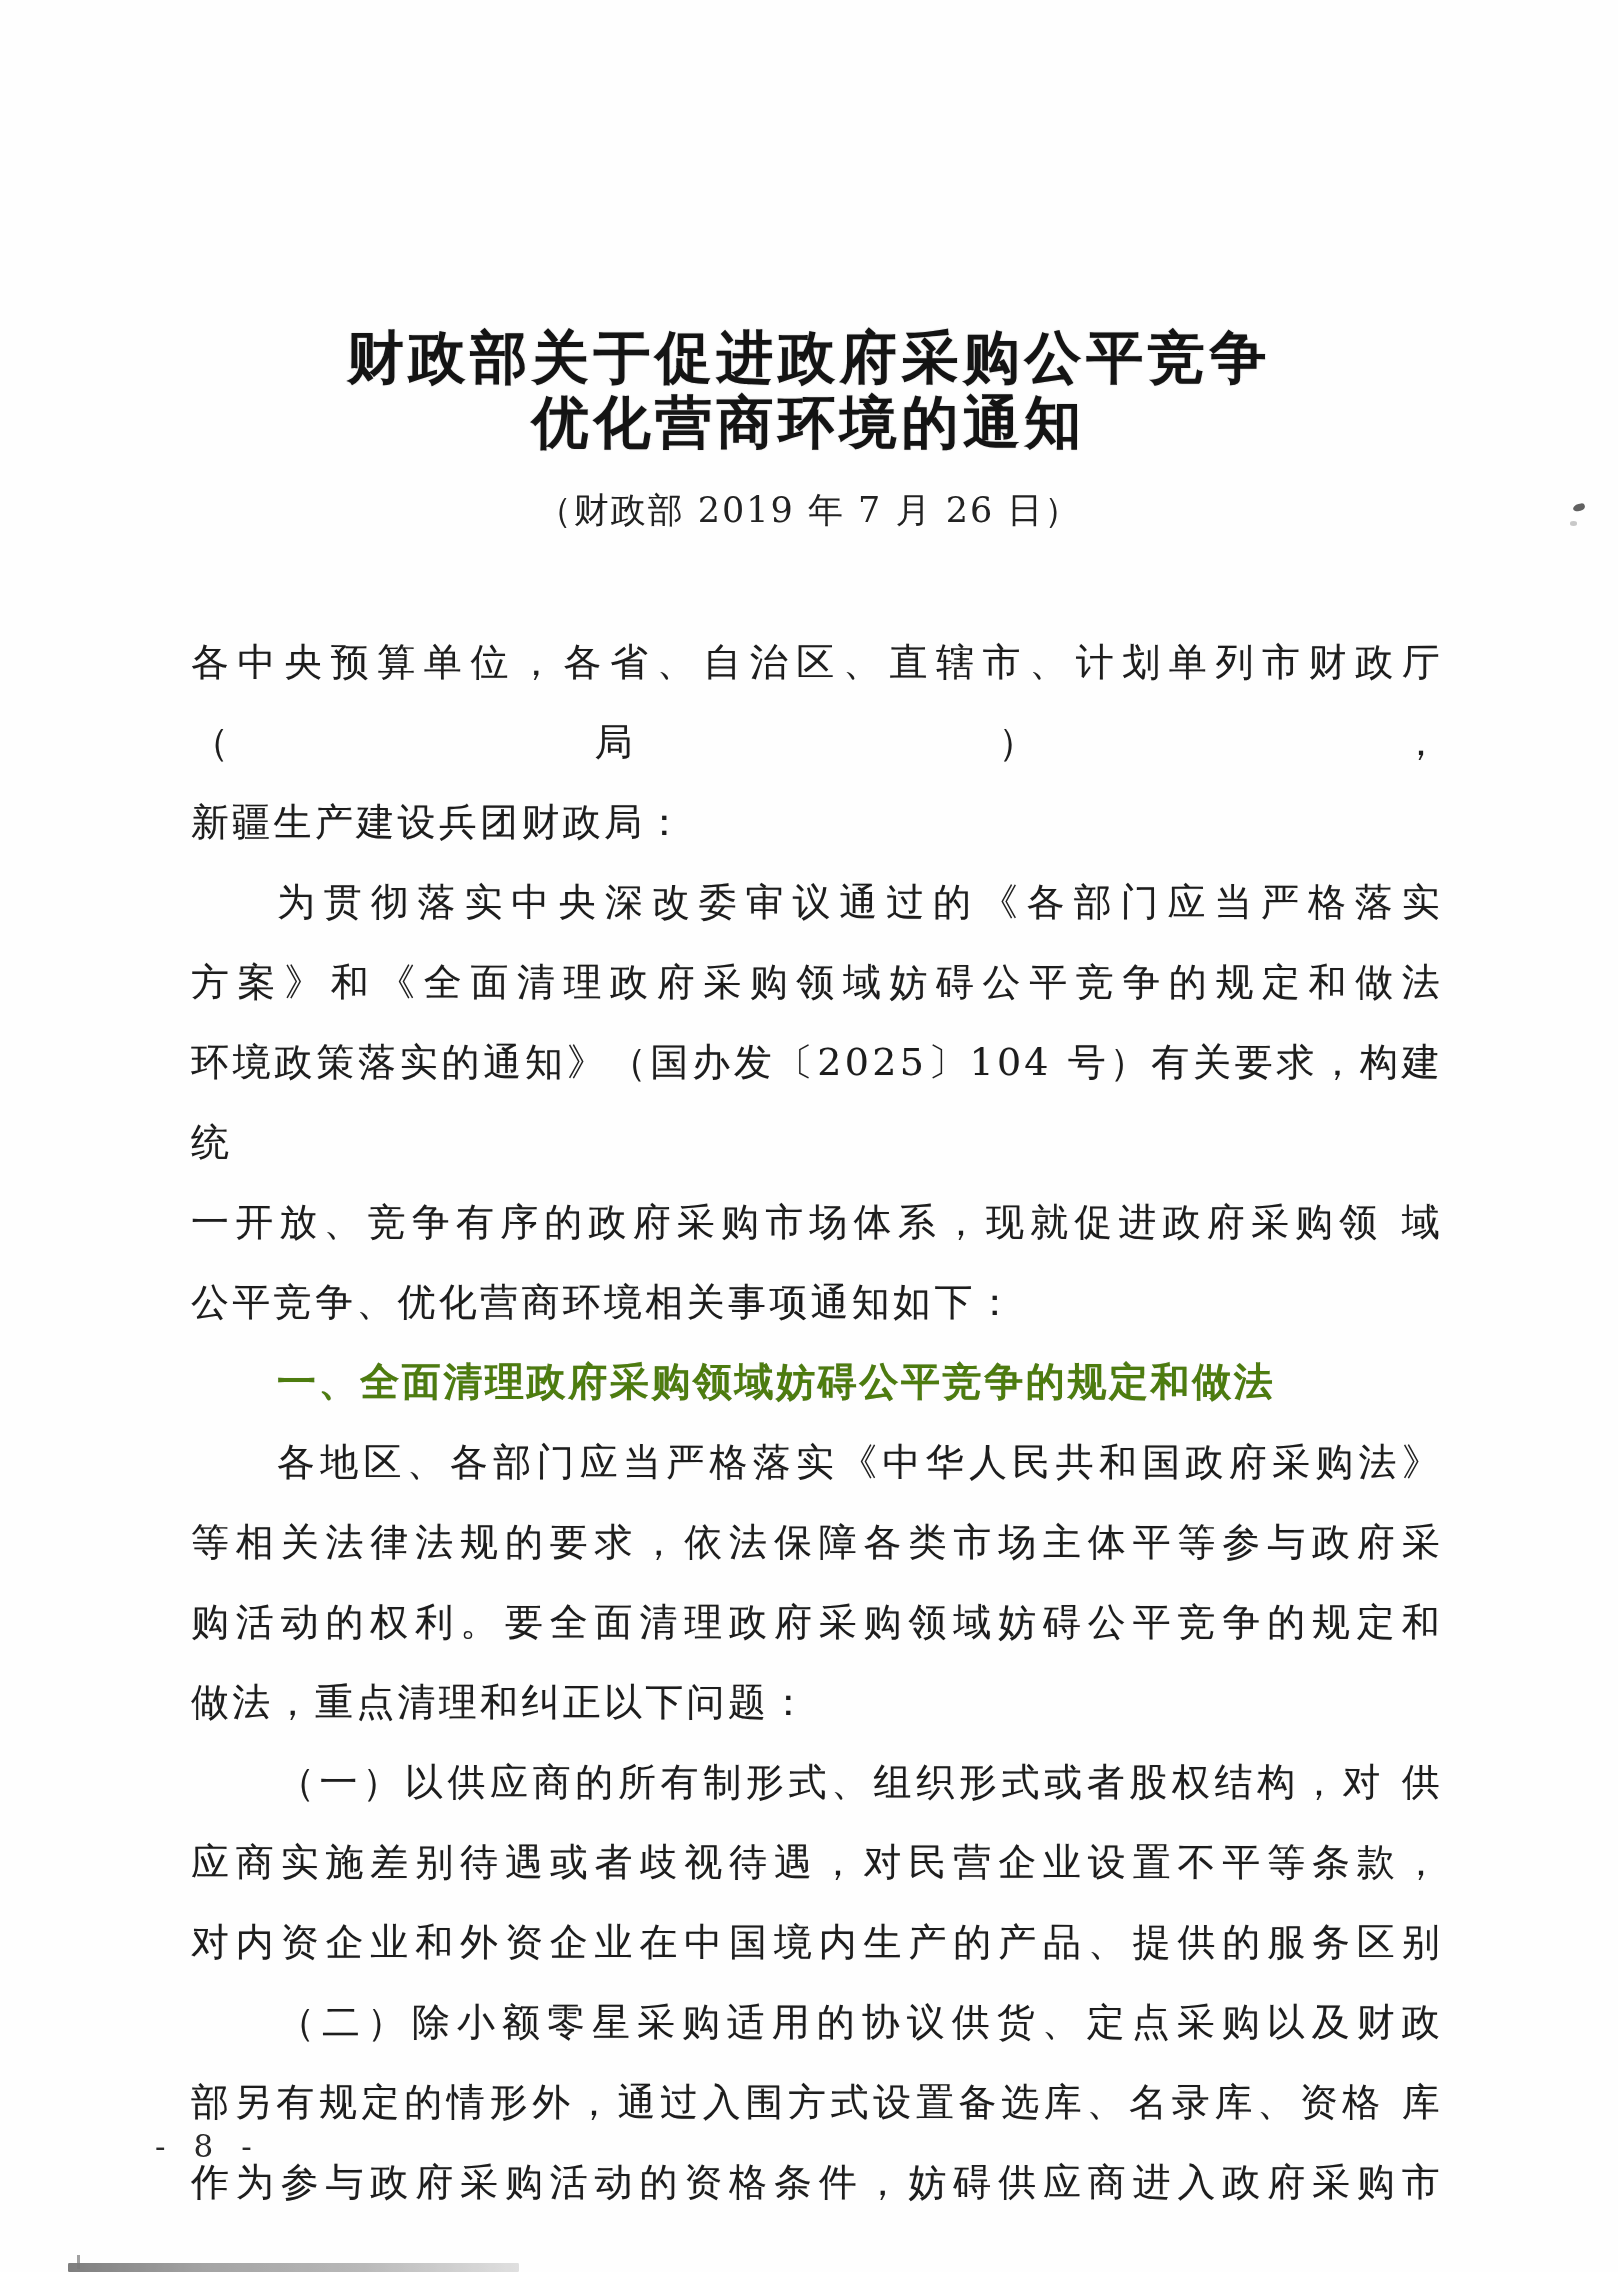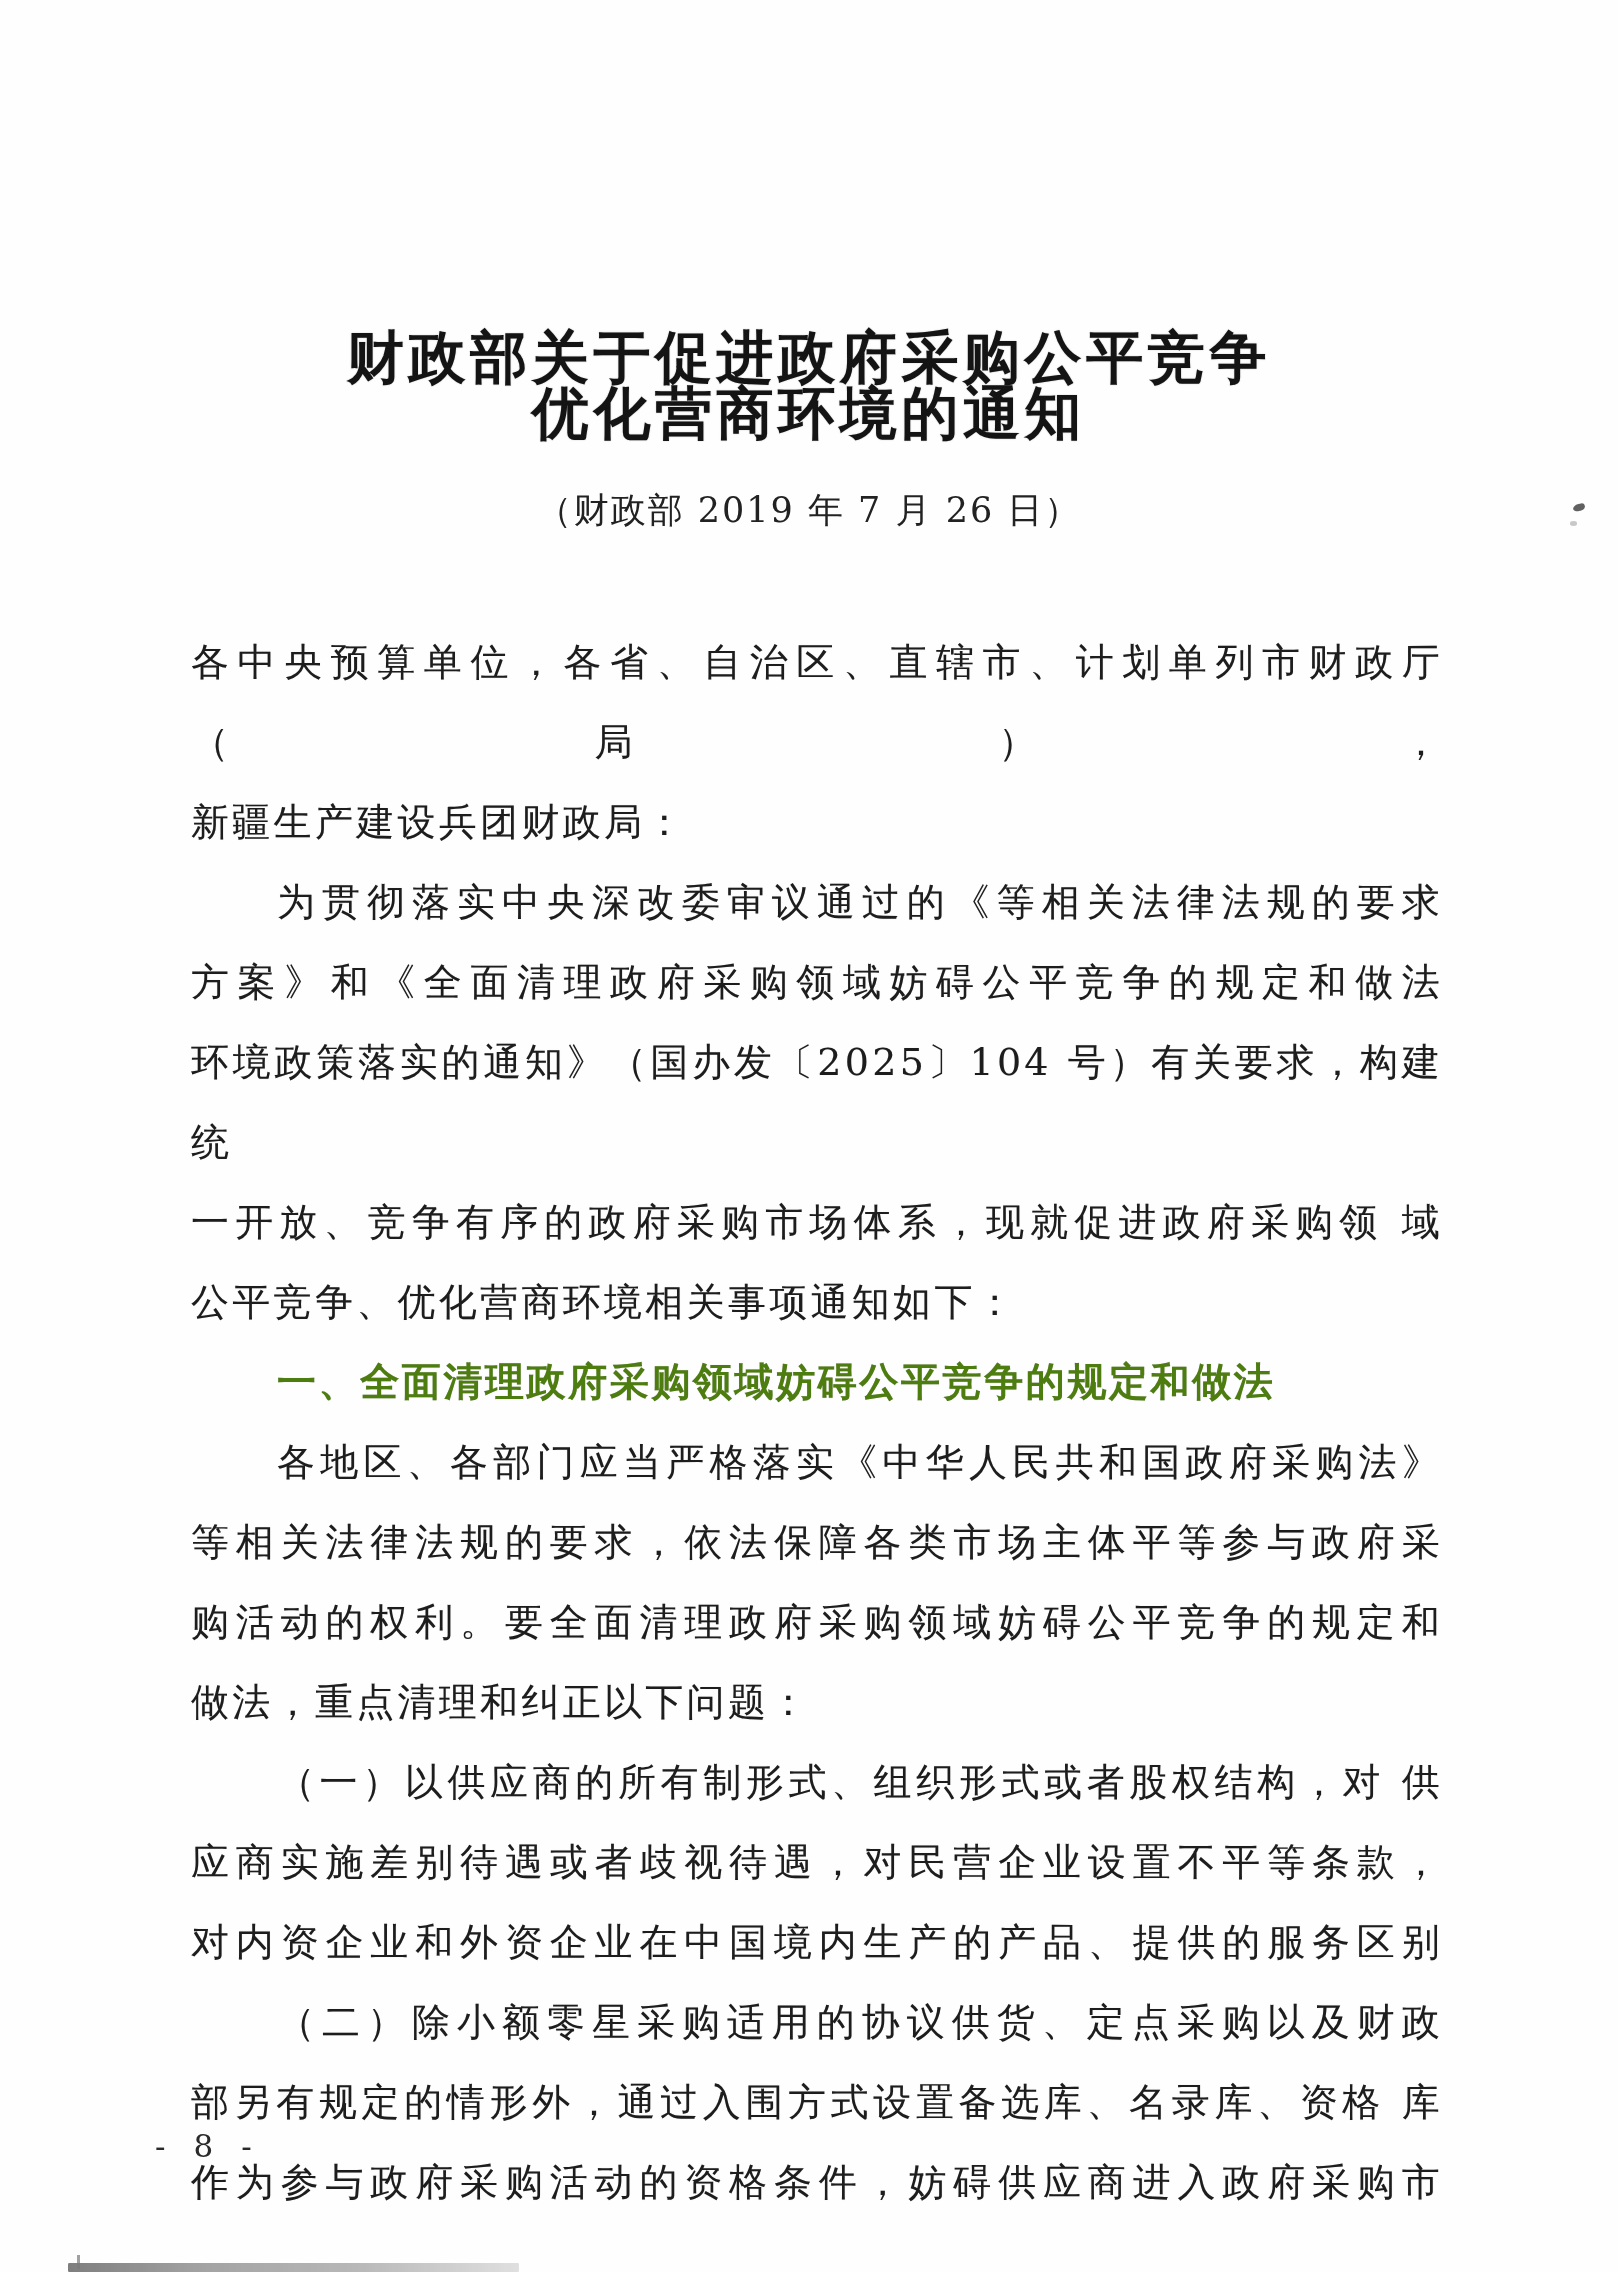--- a/index.html
+++ b/index.html
@@ -23,21 +23,21 @@
     width: 100%;
     text-align: center;
     font-weight: 700;
     font-size: 57px;
     letter-spacing: 4.6px;
     color: #141414;
     text-shadow: 0 0 1.3px rgba(25,25,25,0.35);
     white-space: nowrap;
   }
   .title1 { top: 320px; }
-  .title2 { top: 376px; }
+  .title2 { top: 385px; }
   .subtitle {
     position: absolute;
     top: 487px;
     left: 0;
     width: 100%;
     text-align: center;
     font-size: 35px;
     letter-spacing: 2px;
     color: #222222;
     white-space: nowrap;
@@ -128,21 +128,21 @@
 <body>
 
 <div class="page">
   <div class="title title1">财政部关于促进政府采购公平竞争</div>
   <div class="title title2">优化营商环境的通知</div>
   <div class="subtitle">（财政部 2019 年 7 月 26 日）</div>
 
   <div class="body">
       <div class="line j">各中央预算单位，各省、自治区、直辖市、计划单列市财政厅（局），</div>
       <div class="line">新疆生产建设兵团财政局：</div>
-      <div class="line j ind">为贯彻落实中央深改委审议通过的《等相关法律法规的要求</div>
+      <div class="line j ind">为贯彻落实中央深改委审议通过的《各部门应当严格落实</div>
       <div class="line j">方案》和《全面清理政府采购领域妨碍公平竞争的规定和做法</div>
       <div class="line j">环境政策落实的通知》（国办发〔2025〕104 号）有关要求，构建 统</div>
       <div class="line j">一开放、竞争有序的政府采购市场体系，现就促进政府采购领 域</div>
       <div class="line">公平竞争、优化营商环境相关事项通知如下：</div>
       <div class="line ind b">一、全面清理政府采购领域妨碍公平竞争的规定和做法</div>
       <div class="line j ind">各地区、各部门应当严格落实《中华人民共和国政府采购法》</div>
       <div class="line j">等相关法律法规的要求，依法保障各类市场主体平等参与政府采</div>
       <div class="line j">购活动的权利。要全面清理政府采购领域妨碍公平竞争的规定和</div>
       <div class="line">做法，重点清理和纠正以下问题：</div>
       <div class="line j ind">（一）以供应商的所有制形式、组织形式或者股权结构，对 供</div>

